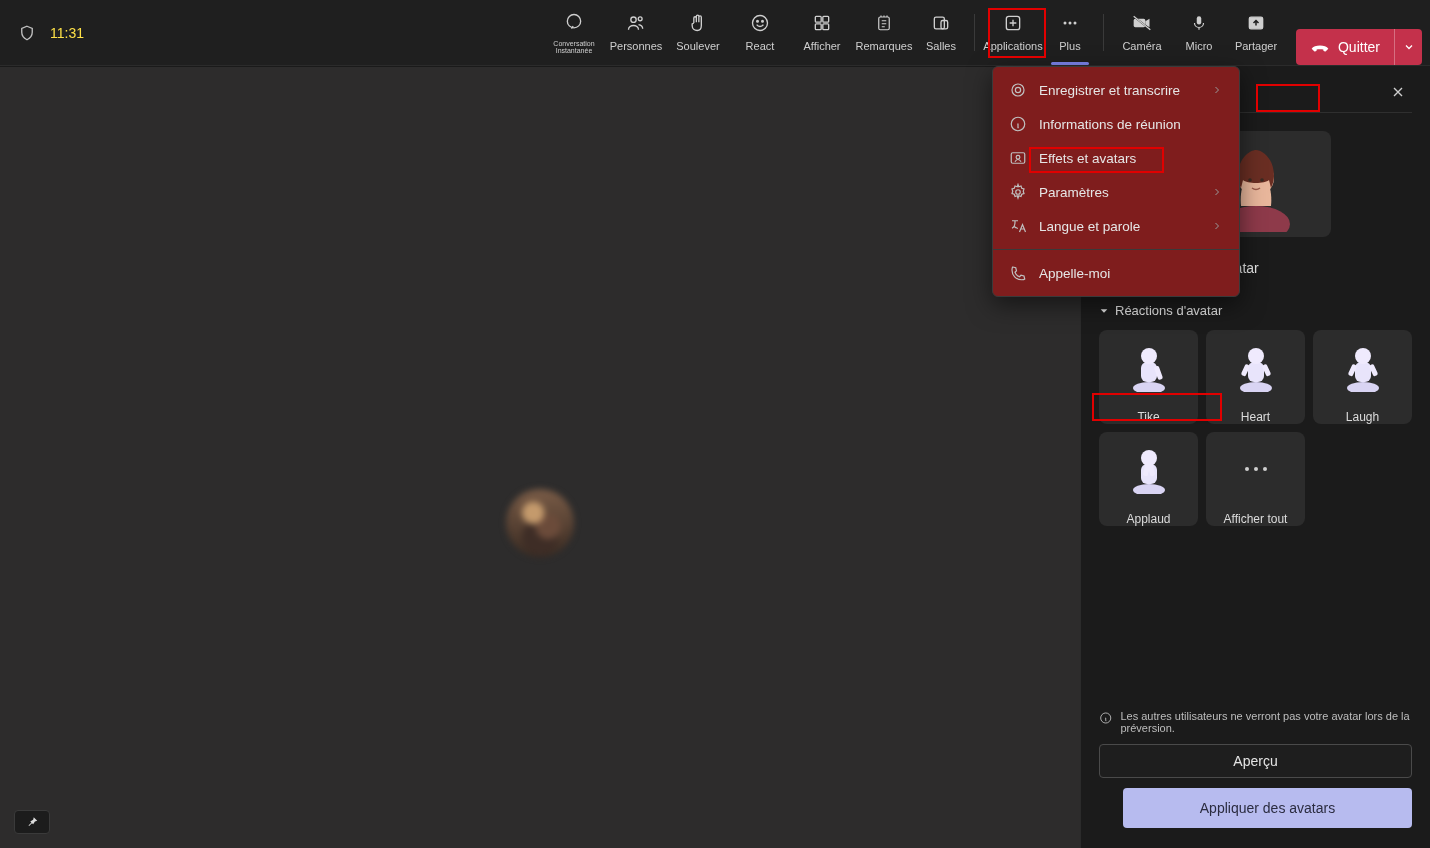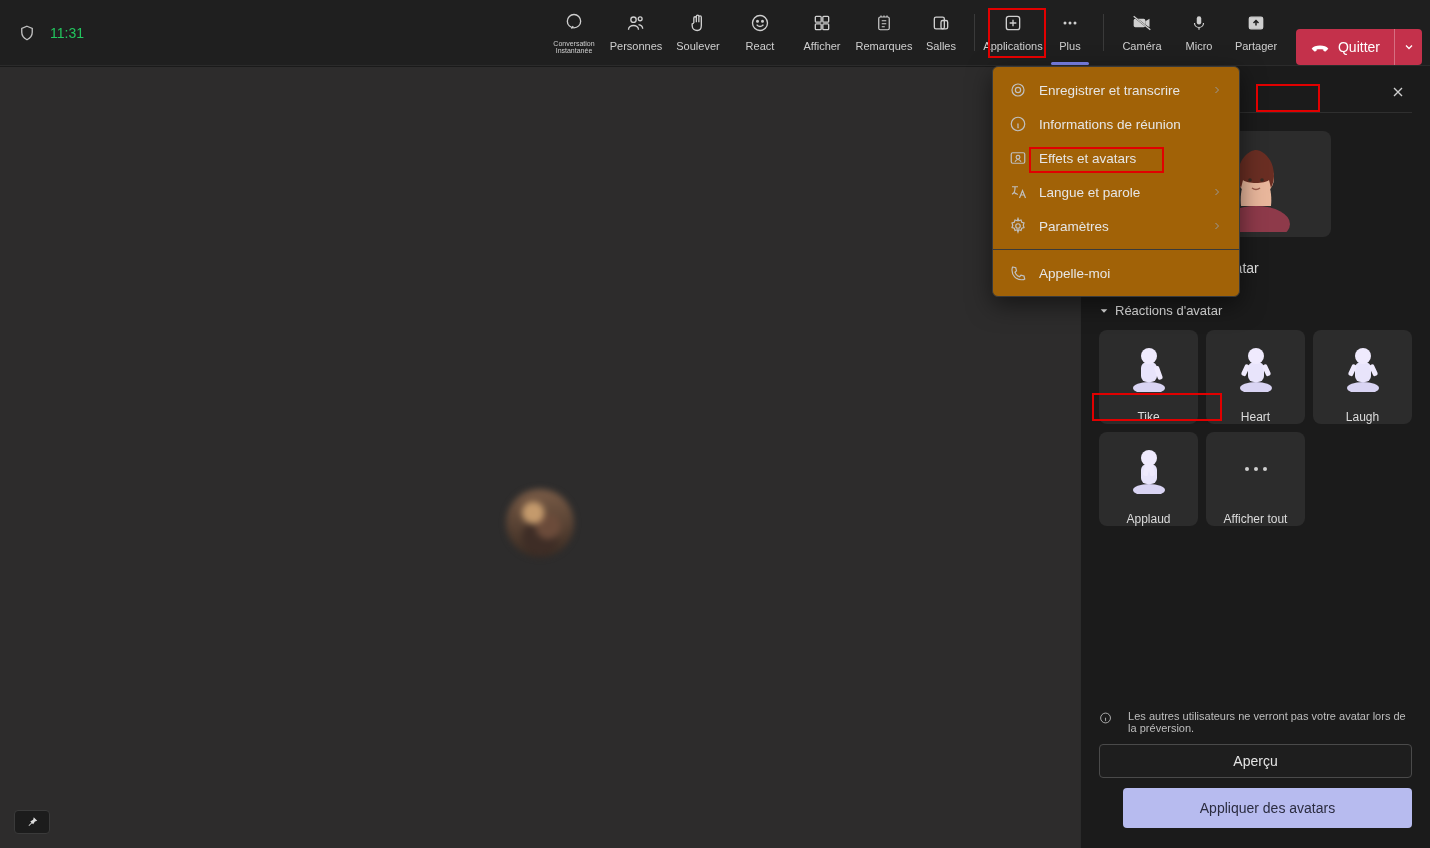--- a/index.html
+++ b/index.html
@@ -28,21 +28,21 @@
     display: flex;
     align-items: center;
     gap: 14px;
     padding: 0 10px;
   }
   .toolbar-left .shield {
     width: 18px; height: 18px;
     color: #bfbfbf;
   }
   .clock {
-    color: #22c55e;
+    color: #fde047;
     font-size: 14px;
     text-align: center;
   }
   .toolbar-buttons {
     margin-left: auto;
     display: flex;
     align-items: stretch;
     gap: 2px;
   }
   .tbtn {
@@ -138,21 +138,21 @@
     display:flex; align-items:center; justify-content:center;
     color:#ddd;
   }
 
   
   .dropdown {
     position:absolute;
     top: 66px;
     left: 992px;
     width: 248px;
-    background:#a16207;
+    background:#7f1d1d;
     border:1px solid #3a3a3a;
     border-radius: 6px;
     box-shadow: 0 8px 24px rgba(0,0,0,.5);
     padding: 6px 0;
     z-index: 30;
   }
   .ditem {
     display:flex;
     align-items:center;
     gap:12px;
@@ -241,21 +241,21 @@
     display:flex; flex-direction:column;
     align-items:center; justify-content:flex-end;
     gap:6px;
     font-size:12px; color:#dcdcdc;
     cursor:pointer;
   }
   .rcard .rthumb { flex:1; display:flex; align-items:center; justify-content:center; }
 
   .info-row {
     margin-top: 28px;
-    display:flex; align-items:flex-start; gap:16px;
+    display:flex; align-items:flex-start; gap:8px;
     font-size:11px; color:#bdbdbd;
   }
 
   .btn-secondary {
     margin-top: 10px;
     height: 34px;
     border-radius: 4px;
     border: 1px solid #4a4a4a;
     background:#1e1e1e;
     color:#e4e4e4;
@@ -484,39 +484,39 @@
           <rect x="3" y="5" width="18" height="14" rx="2"></rect>
           <circle cx="12" cy="11" r="2.5"></circle>
           <path d="M8 17c1-2 3-3 4-3s3 1 4 3"></path>
         </svg>
       </span>
     <span>Effets et avatars</span>
   </div>
   <div class="ditem">
     <span class="dicon">
         <svg width="18" height="18" viewBox="0 0 24 24" fill="none" stroke="currentColor" stroke-width="1.6">
-          <path d="M4 5h8M8 5v2c0 4-2 7-4 8M6 12c2 2 5 3 6 3"></path>
-          <path d="M14 20l4-10 4 10M15.5 16h5"></path>
-        </svg>
-      </span>
-    <span>Langue et parole</span>
+          <circle cx="12" cy="12" r="3"></circle>
+          <path d="M12 2l1 3 3-1 1 3 3 1-1 3 1 3-3 1-1 3-3-1-1 3-1-3-3 1-1-3-3-1 1-3-1-3 3-1 1-3 3 1z"></path>
+        </svg>
+      </span>
+    <span>Paramètres</span>
     <span class="chev">
         <svg width="12" height="12" viewBox="0 0 24 24" fill="none" stroke="currentColor" stroke-width="2">
           <path d="M9 6l6 6-6 6"></path>
         </svg>
       </span>
   </div>
   <div class="ditem">
     <span class="dicon">
         <svg width="18" height="18" viewBox="0 0 24 24" fill="none" stroke="currentColor" stroke-width="1.6">
-          <circle cx="12" cy="12" r="3"></circle>
-          <path d="M12 2l1 3 3-1 1 3 3 1-1 3 1 3-3 1-1 3-3-1-1 3-1-3-3 1-1-3-3-1 1-3-1-3 3-1 1-3 3 1z"></path>
-        </svg>
-      </span>
-    <span>Paramètres</span>
+          <path d="M4 5h8M8 5v2c0 4-2 7-4 8M6 12c2 2 5 3 6 3"></path>
+          <path d="M14 20l4-10 4 10M15.5 16h5"></path>
+        </svg>
+      </span>
+    <span>Langue et parole</span>
     <span class="chev">
         <svg width="12" height="12" viewBox="0 0 24 24" fill="none" stroke="currentColor" stroke-width="2">
           <path d="M9 6l6 6-6 6"></path>
         </svg>
       </span>
   </div>
   <div class="dsep"></div>
   <div class="ditem">
     <span class="dicon">
         <svg width="18" height="18" viewBox="0 0 24 24" fill="none" stroke="currentColor" stroke-width="1.6">

